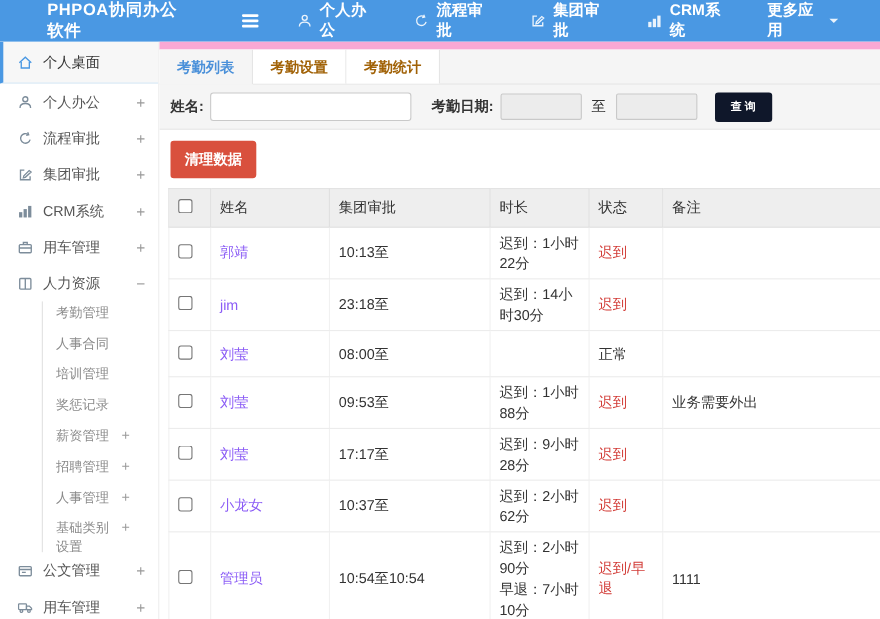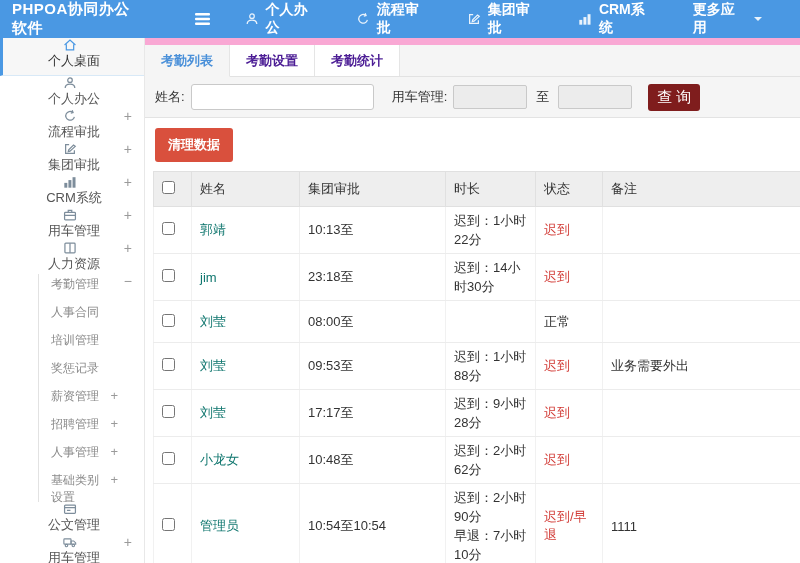--- a/index.html
+++ b/index.html
@@ -2,84 +2,84 @@
 <html><head>
 <meta charset="utf-8">
 <style>
   * { margin:0; padding:0; box-sizing:border-box; }
   html,body { width:800px; height:563px; overflow:hidden; background:#fff;
     font-family:"Liberation Sans","DejaVu Sans",sans-serif; }
   .icon svg { display:block; }
 
   
   .topnav { display:flex; align-items:center; height:38px; background:#4a98e3; color:#fff; }
-  .logo { width:145px; padding-left:12px; font-size:15px; font-weight:bold; letter-spacing:.5px; }
+  .logo { width:145px; padding-left:12px; font-size:15px; font-weight:bold; letter-spacing:.5px;margin-left:31px; }
   .hamburger { margin-left:52px; color:#fff; cursor:pointer; }
   .topnav-items { display:flex; align-items:center; margin-left:34px; }
   .nav-item { display:flex; align-items:center; gap:7px; color:#fff; font-size:14px;
     font-weight:bold; margin-right:37px; text-decoration:none; cursor:pointer; }
   .nav-item .icon { color:#eaf3fc; }
 
   
   .layout { display:flex; height:525px; }
 
   
   .sidebar { width:145px; background:#fff; border-right:1px solid #e8e8e8; overflow:hidden; }
   .side-item { display:flex; align-items:center; height:33px; padding:0 12px 0 13px;
-    color:#555; font-size:13px; cursor:pointer; border-left:3px solid transparent;flex-direction:column; }
+    color:#555; font-size:13px; cursor:pointer; border-left:3px solid transparent; }
   .side-item .icon { margin-right:9px; color:#7d8d9b; }
   .side-item .lbl { white-space:nowrap; }
   .side-item .expand { margin-left:auto; color:#9a9a9a; font-size:14px; font-weight:normal; }
   .side-item.active { height:38px; background:#f7f7f7; border-left-color:#4a98e3;
     border-bottom:1px solid #d8e9f7; color:#333; }
   .side-item.active .icon { color:#4a98e3; }
   .side-sub { margin-left:38px; border-left:1px solid #e2e2e2; padding:2px 0; }
   .sub-item { display:flex; height:28px; padding:0 26px 0 12px;
     color:#8a8a8a; font-size:12px; cursor:pointer; }
   .sub-item .expand { margin-left:auto; color:#9a9a9a; font-size:13px; }
 
   
   .main { flex:1; display:flex; flex-direction:column; border-top:7px solid #f9a8d4;
     background:#fff; overflow:hidden; }
   .tabbar { display:flex; background:#f5f5f5; border-bottom:1px solid #e2e2e2; height:32px; }
   .tab { width:85px; text-align:center; line-height:31px; font-size:13px; font-weight:bold;
-    color:#4c1d95; background:#fff; border-right:1px solid #e5e5e5; cursor:pointer; }
+    color:#a16207; background:#fff; border-right:1px solid #e5e5e5; cursor:pointer; }
   .tab.active { background:#f5f5f5; color:#4a90d9; margin-bottom:-1px;
     border-bottom:1px solid #f5f5f5; }
 
   .filter-row { display:flex; align-items:center; background:#f5f5f5;
     border-bottom:1px solid #e3e3e3; height:41px; padding:0 10px; font-size:13px; color:#333; }
-  .filter-row .flabel { font-weight:normal; margin-right:6px;text-align:center; }
+  .filter-row .flabel { font-weight:bold; margin-right:6px;text-align:center; }
   .text-input { width:183px; height:26px; border:1px solid #c9c9c9; border-radius:3px;
     background:#fff; padding:0 6px; font-size:13px; }
   .dlabel { margin-left:18px; }
   .date-input { width:74px; height:24px; border:1px solid #c9c9c9; border-radius:2px;
     background:#ececec; padding:0 5px; font-size:12px; }
   .to-label { margin:0 9px; }
-  .search-btn { margin-left:16px; width:52px; height:27px; background:#7f1d1d; color:#fff;
-    border:none; border-radius:3px; font-weight:normal; font-size:15px; cursor:pointer; }
+  .search-btn { margin-left:16px; width:52px; height:27px; background:#0f172a; color:#fff;
+    border:none; border-radius:3px; font-weight:bold; font-size:10px; cursor:pointer; }
 
   .content { flex:1; background:#fff; padding:10px 0 0 8px; overflow:hidden; }
   .toolbar { display:flex; gap:4px; margin:0 0 9px 2px; }
   .btn { border:none; border-radius:3px; color:#fff; font-size:13px; font-weight:bold;
     padding:8px 13px; cursor:pointer; }
   .btn.danger { background:#d9503d; }
   .btn.info { background:#4cb9dd; }
 
   table { border-collapse:collapse; width:100%; font-size:13px; color:#333; table-layout:fixed; }
   thead th { background:#eee; border:1px solid #e0e0e0; font-weight:normal; text-align:left;
     padding:8px; height:30px; }
   thead th:last-child { border-right:none; }
   tbody td { border-bottom:1px solid #ececec; border-right:1px solid #f1f1f1;
     padding:4px 8px; height:42px; vertical-align:middle; background:#fff; }
   tbody td:first-child { border-left:1px solid #f1f1f1; }
   tbody td:last-child { border-right:none; }
   .col-check { width:38px; }
   input[type=checkbox] { width:13px; height:13px; cursor:pointer; }
-  .name-link { color:#0f766e; text-decoration:none; cursor:pointer; }
+  .name-link { color:#8b5cf6; text-decoration:none; cursor:pointer; }
   .duration div { line-height:19px; }
   .status-late { color:#d23b36; }
   .status-normal { color:#333; }
 </style>
 </head>
 <body>
 
 <div class="topnav">
   <div class="logo">PHPOA协同办公软件</div>
   <span class="icon hamburger">
@@ -269,21 +269,21 @@
   <main class="main">
     <div class="tabbar" id="tabbar">
         <div class="tab active">考勤列表</div>
         <div class="tab">考勤设置</div>
         <div class="tab">考勤统计</div>
       </div>
 
     <div class="filter-row">
       <span class="flabel">姓名:</span>
       <input class="text-input" type="text" value="" style="">
-      <span class="flabel dlabel">用车管理:</span>
+      <span class="flabel dlabel">考勤日期:</span>
       <input class="date-input" type="text" value="" style="">
       <span class="to-label">至</span>
       <input class="date-input" type="text" value="" style="">
       <button class="search-btn">查 询</button>
     </div>
 
     <div class="content">
       <div class="toolbar">
         <button class="btn danger">清理数据</button>
       </div>
@@ -351,21 +351,21 @@
               <td>17:17至</td>
               <td class="duration">
                 <div>迟到：9小时28分</div>
               </td>
               <td><span class="status-late">迟到</span></td>
               <td></td>
             </tr>
             <tr>
               <td><input type="checkbox" style=""></td>
               <td><a class="name-link">小龙女</a></td>
-              <td>10:48至</td>
+              <td>10:37至</td>
               <td class="duration">
                 <div>迟到：2小时62分</div>
               </td>
               <td><span class="status-late">迟到</span></td>
               <td></td>
             </tr>
             <tr>
               <td><input type="checkbox" style=""></td>
               <td><a class="name-link">管理员</a></td>
               <td>10:54至10:54</td>

